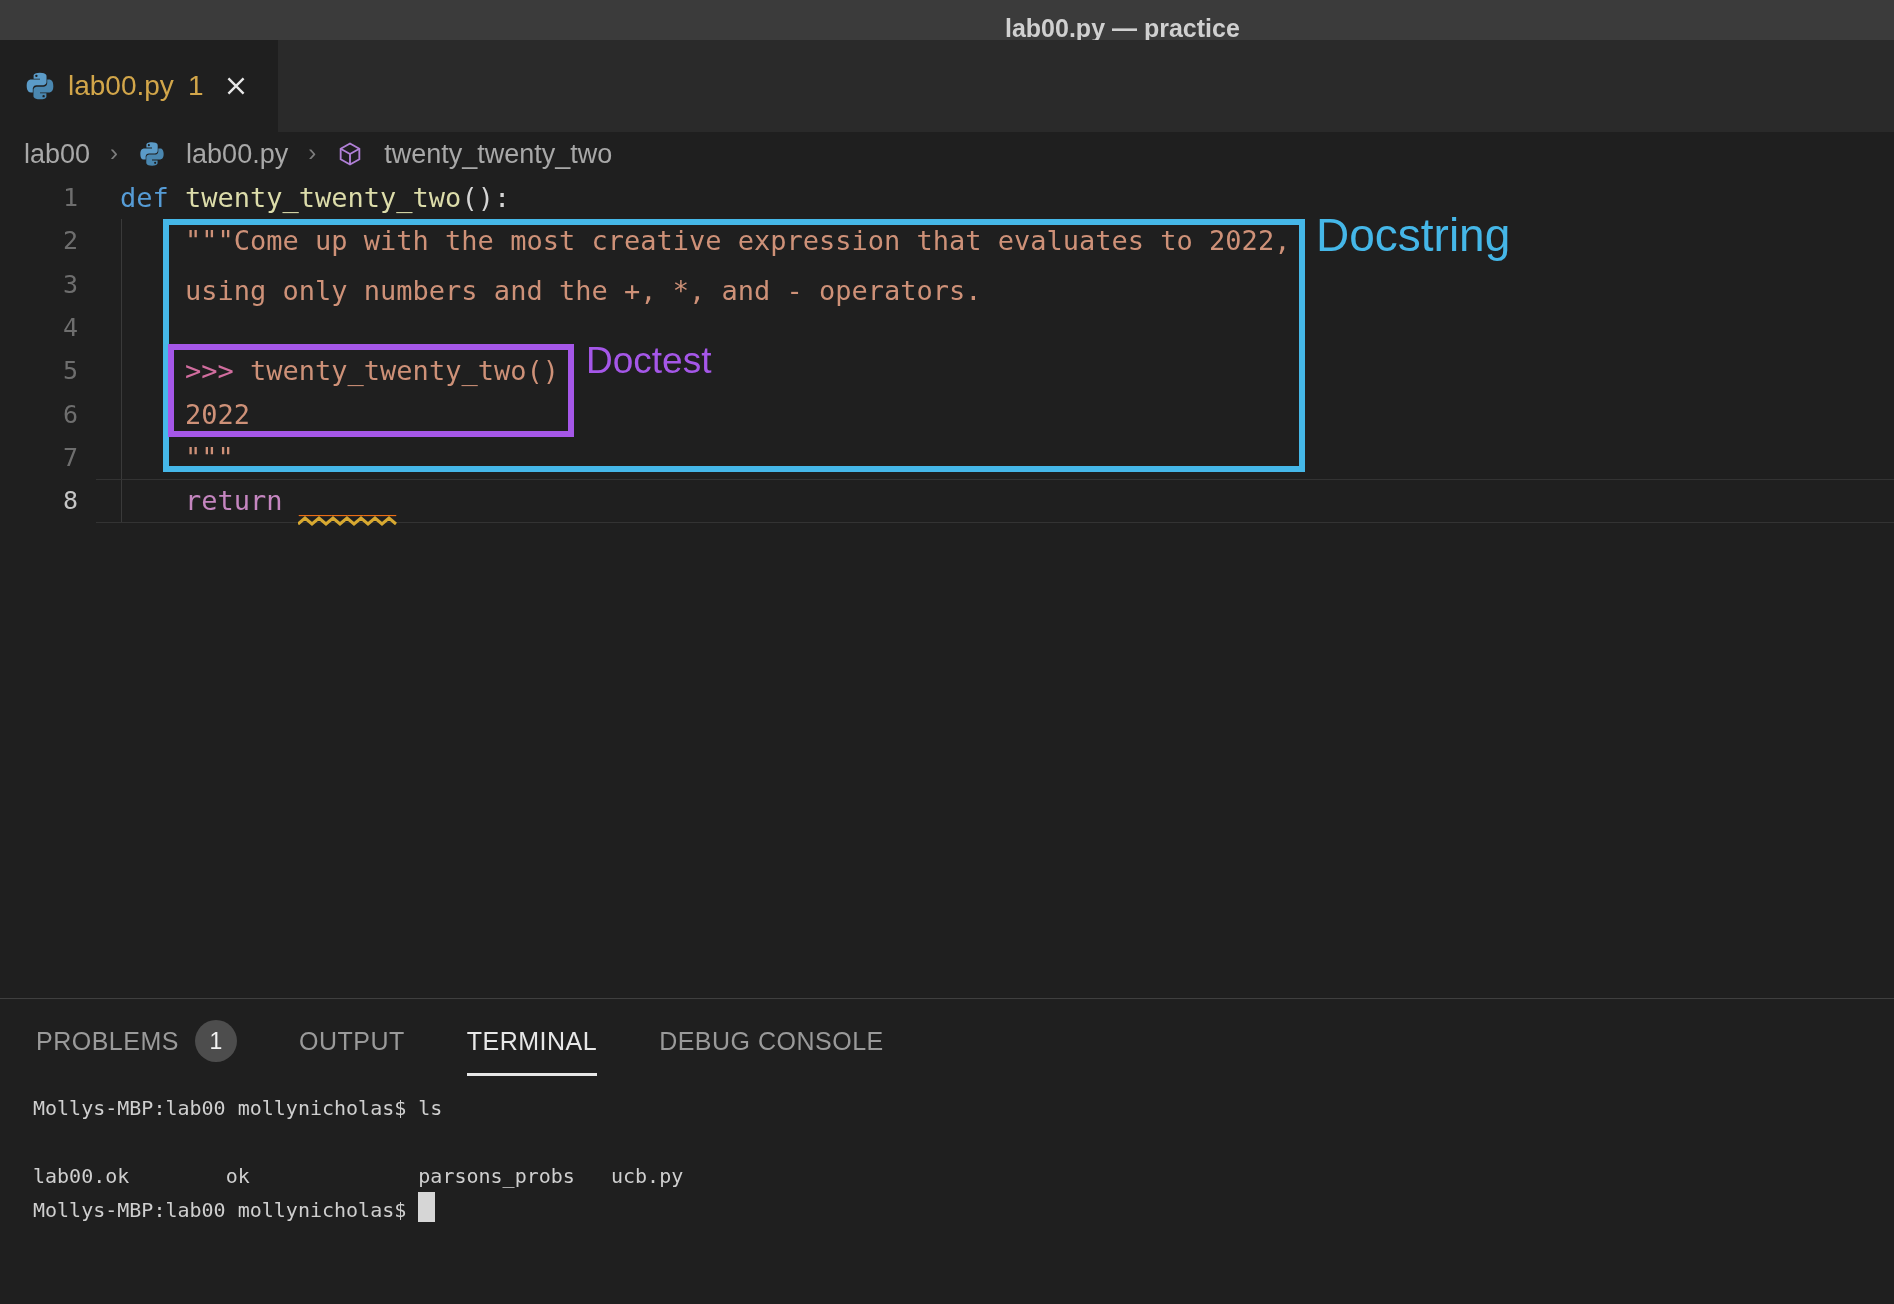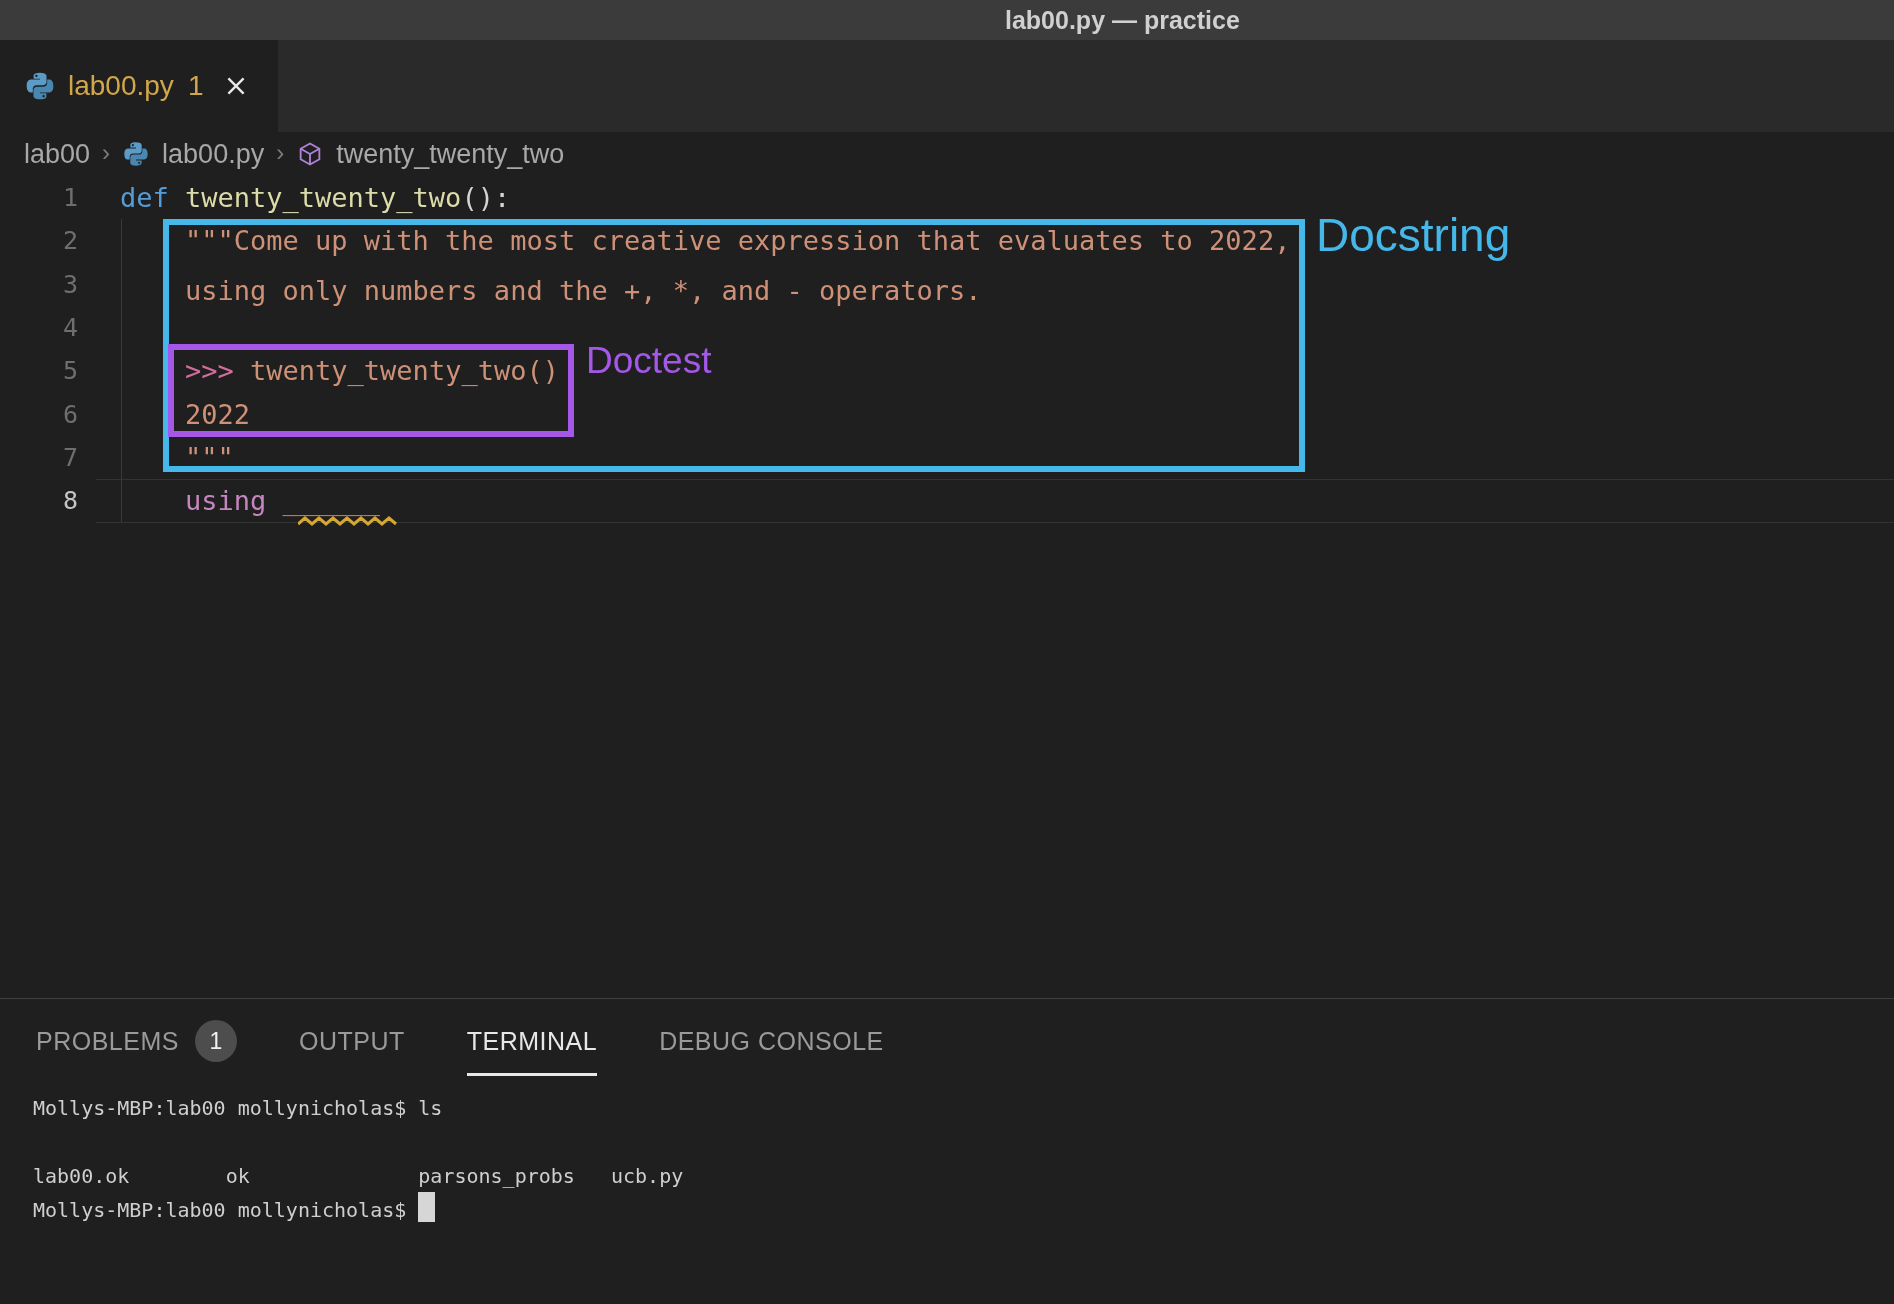--- a/index.html
+++ b/index.html
@@ -2,31 +2,31 @@
 <html><head>
 <meta charset="utf-8">
 <style>
   html,body{margin:0;padding:0;background:#1f1f1f;}
   #page{position:relative;width:1894px;height:1304px;background:#1f1f1f;overflow:hidden;
         font-family:"Liberation Sans",sans-serif;-webkit-font-smoothing:antialiased;}
   .abs{position:absolute;}
 
   
   .titlebar{left:0;top:0;width:1894px;height:40px;background:#3b3b3b;}
-  .title-text{left:1005px;top:0;height:40px;line-height:40px;color:#d0d0d0;font-size:25px;font-weight:600;}
+  .title-text{left:1005px;top:8px;height:40px;line-height:40px;color:#d0d0d0;font-size:25px;font-weight:600;}
 
   
   .tabstrip{left:0;top:40px;width:1894px;height:92px;background:#2a2a2a;}
   .tab{left:0;top:0;width:278px;height:92px;background:#1f1f1f;display:flex;align-items:center;padding-left:24px;box-sizing:border-box;}
   .tab-label{color:#d2a64a;font-size:28px;margin-left:12px;}
   .tab-badge{color:#d2a64a;font-size:28px;margin-left:14px;}
   .tab-close{margin-left:20px;display:flex;align-items:center;}
 
   
-  .breadcrumb{left:24px;top:132px;height:44px;display:flex;align-items:center;gap:12px;color:#9d9d9d;font-size:27px;}
+  .breadcrumb{left:24px;top:132px;height:44px;display:flex;align-items:center;gap:20px;color:#9d9d9d;font-size:27px;}
   .crumb-sep{color:#7d7d7d;font-size:24px;transform:translateY(-1px);}
   .crumb{color:#a8a8a8;}
 
   
   .gutter-num{left:0;width:78px;text-align:right;height:43px;line-height:43px;color:#6e6e6e;
               font-family:"DejaVu Sans Mono",monospace;font-size:25px;}
   .gutter-num.active{color:#c5c5c5;}
   .code-line{left:120px;height:43px;line-height:43px;font-family:"DejaVu Sans Mono",monospace;
              font-size:27px;white-space:pre;color:#d4d4d4;}
   .tok-kw{color:#569cd6;margin-top:12px;}
@@ -126,21 +126,21 @@
   <div class="abs code-line" style="top:269px"><span class="tok-str">    using only numbers and the +, *, and - operators.</span></div>
 
   <div class="abs code-line" style="top:306px"></div>
 
   <div class="abs code-line" style="top:349px"><span class="tok-plain">    </span><span class="tok-prompt">&gt;&gt;&gt;</span><span class="tok-str"> twenty_twenty_two()</span></div>
 
   <div class="abs code-line" style="top:393px"><span class="tok-str">    2022</span></div>
 
   <div class="abs code-line" style="top:436px"><span class="tok-str">    """</span></div>
 
-  <div class="abs code-line" style="top:479px"><span class="tok-plain">    </span><span class="tok-kw2">using</span><span class="tok-plain"> </span><span class="tok-blank">______</span></div>
+  <div class="abs code-line" style="top:479px"><span class="tok-plain">    </span><span class="tok-kw2">return</span><span class="tok-plain"> </span><span class="tok-blank">______</span></div>
 
   <div class="abs" style="left:298px;top:516px">
     <svg width="100" height="10" viewBox="0 0 100 10">
         <path d="M0 8 L7 2 L14 8 L21 2 L28 8 L35 2 L42 8 L49 2 L56 8 L63 2 L70 8 L77 2 L84 8 L91 2 L98 8" stroke="#d7a831" stroke-width="3" fill="none"></path>
       </svg>
   </div>
 
   <div class="abs box-docstring"></div>
   <div class="abs box-doctest"></div>
   <div class="abs label-docstring">Docstring</div>

